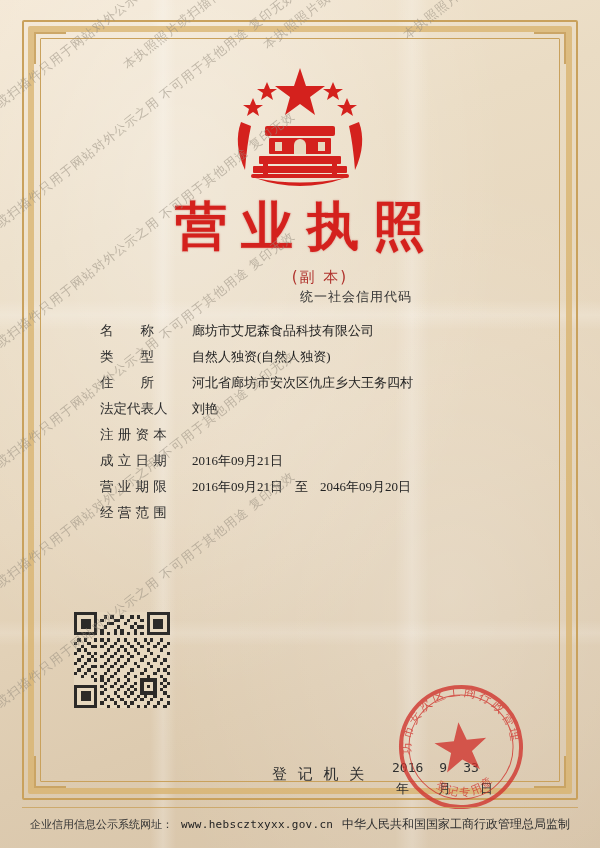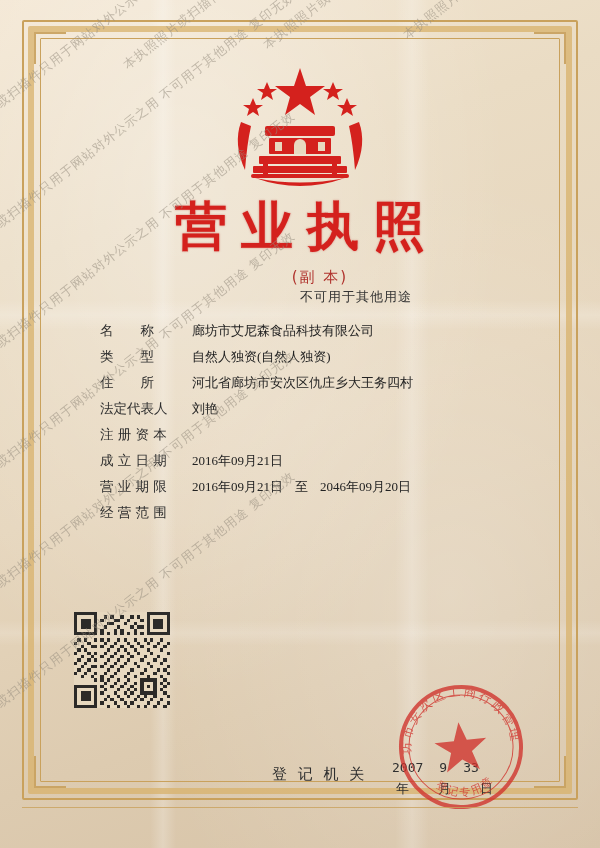--- a/index.html
+++ b/index.html
@@ -327,21 +327,21 @@
         <path d="M40 116 q45 16 90 0 q-45 9 -90 0 z"></path>
         <rect x="36" y="112" width="98" height="4" rx="2"></rect>
       </g>
     </svg>
   </div>
 
   <div class="title">营业执照</div>
   <div class="subtitle">(副    本)</div>
 
   <div class="credit-line">
-    <span class="credit-label">不可用于其他用途</span>
+    <span class="credit-label">统一社会信用代码</span>
   </div>
 
   <div class="fields">
 
     <div class="row">
       <div class="label">名　　称</div>
       <div class="value">廊坊市艾尼森食品科技有限公司</div>
     </div>
 
     <div class="row">
@@ -605,21 +605,21 @@
           <rect x="19" y="28" width="1" height="1"></rect>
         <rect x="21" y="28" width="1" height="1"></rect>
           <rect x="24" y="28" width="1" height="1"></rect>
         <rect x="27" y="28" width="1" height="1"></rect>
       </g>
     </svg>
   </div>
 
   <div class="reg-auth">登 记 机 关</div>
   <div class="date-line">
-    <span>2007</span>
+    <span>2016</span>
     <span>9</span>
     <span>33</span>
   </div>
   <div class="date-units">
     <span>年</span>
     <span>月</span>
     <span>日</span>
   </div>
 
   <div class="seal">
@@ -634,20 +634,27 @@
       <text font-size="12.5" fill="#d0322c" font-family="'DejaVu Sans','Liberation Sans',sans-serif" letter-spacing="2.4">
         <textPath href="#sealTopArc" startOffset="50%" text-anchor="middle">廊坊市安次区工商行政管理局</textPath>
       </text>
       <text font-size="11" fill="#d0322c" font-family="'DejaVu Sans','Liberation Sans',sans-serif" letter-spacing="2">
         <textPath href="#sealBottomArc" startOffset="50%" text-anchor="middle">登记专用章</textPath>
       </text>
     </svg>
   </div>
 
   <div class="footer-divider"></div>
+  <div class="footer">
+    <div class="left">
+      <span>企业信用信息公示系统网址：</span>
+      <span class="url">www.hebscztxyxx.gov.cn</span>
+    </div>
+    <div class="right">中华人民共和国国家工商行政管理总局监制</div>
+  </div>
 
   <div class="watermarks">
       <div class="wm" style="left: -60px; top: 140px; transform: rotate(-38deg);">本执照照片或扫描件只用于网站对外公示之用  不可用于其他用途 复印无效</div>
       <div class="wm" style="left: -60px; top: 260px; transform: rotate(-38deg);">本执照照片或扫描件只用于网站对外公示之用  不可用于其他用途 复印无效</div>
       <div class="wm" style="left: -60px; top: 380px; transform: rotate(-38deg);">本执照照片或扫描件只用于网站对外公示之用  不可用于其他用途 复印无效</div>
       <div class="wm" style="left: -60px; top: 500px; transform: rotate(-38deg);">本执照照片或扫描件只用于网站对外公示之用  不可用于其他用途 复印无效</div>
       <div class="wm" style="left: -60px; top: 620px; transform: rotate(-38deg);">本执照照片或扫描件只用于网站对外公示之用  不可用于其他用途 复印无效</div>
       <div class="wm" style="left: -60px; top: 740px; transform: rotate(-38deg);">本执照照片或扫描件只用于网站对外公示之用  不可用于其他用途 复印无效</div>
       <div class="wm" style="left: 120px; top: 60px; transform: rotate(-38deg);">本执照照片或扫描件只用于网站对外公示之用  不可用于其他用途 复印无效</div>
       <div class="wm" style="left: 260px; top: 40px; transform: rotate(-38deg);">本执照照片或扫描件只用于网站对外公示之用  不可用于其他用途 复印无效</div>

